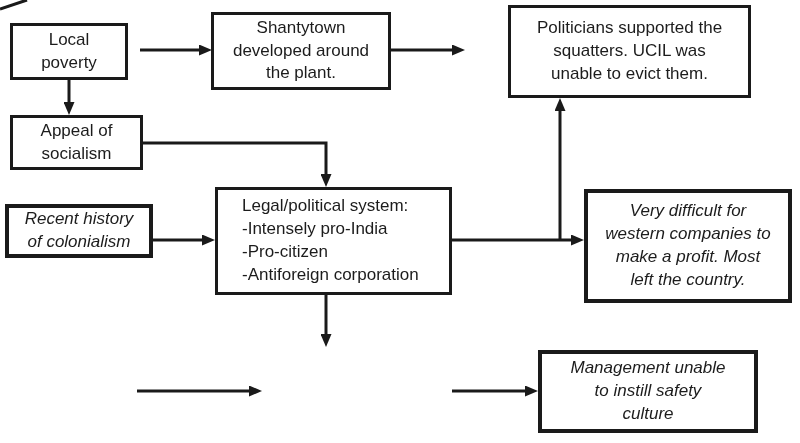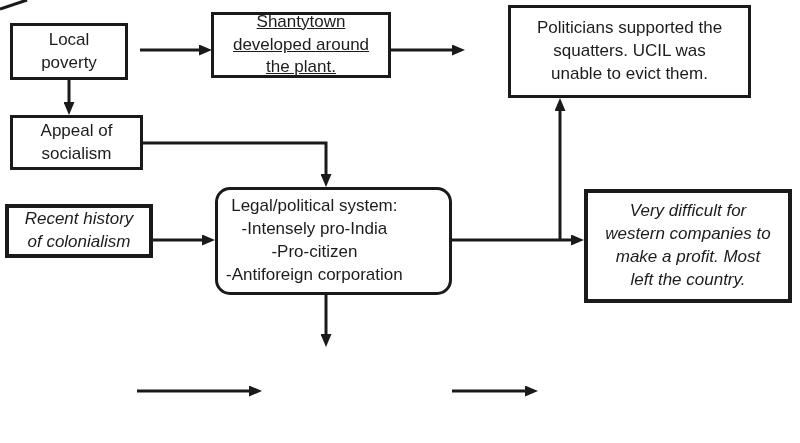--- a/index.html
+++ b/index.html
@@ -20,23 +20,23 @@
     display:flex;
     align-items:center;
     justify-content:center;
     text-align:center;
     white-space:pre-line;
     font-size:17px;
     line-height:1.35;
     padding:2px;
   }
   .thick{border-width:4px;font-style:italic;}
-  .left-align{justify-content:flex-start;text-align:center;padding-left:8px;border-radius:15px;}
+  .left-align{justify-content:flex-start;text-align:left;padding-left:24px;}
   .n-local       {left:10px;  top:23px;  width:118px; height:57px;}
-  .n-shanty      {left:211px; top:12px;  width:180px; height:66px;text-decoration:underline;}
+  .n-shanty      {left:211px; top:12px;  width:180px; height:78px;}
   .n-politicians {left:465px; top:5px;   width:243px; height:93px;margin-left:43px;}
   .n-socialism   {left:10px;  top:115px; width:133px; height:55px;}
   .n-colonialism {left:5px;   top:204px; width:148px; height:54px;}
   .n-legal       {left:215px; top:187px; width:237px; height:108px;}
   .n-western     {left:584px; top:189px; width:208px; height:114px;}
   .n-safety      {left:5px;   top:353px; width:132px; height:77px;}
   .n-employees   {left:262px; top:347px; width:190px; height:86px;}
   .n-management  {left:538px; top:350px; width:220px; height:83px;}
 </style>
 </head>
@@ -85,14 +85,17 @@
 -Pro-citizen
 -Antiforeign corporation</div>
 
   <div class="node n-western thick">Very difficult for
 western companies to
 make a profit. Most
 left the country.</div>
 
 
 
+  <div class="node n-management thick">Management unable
+to instill safety
+culture</div>
 
 </div>
 
 </body></html>

